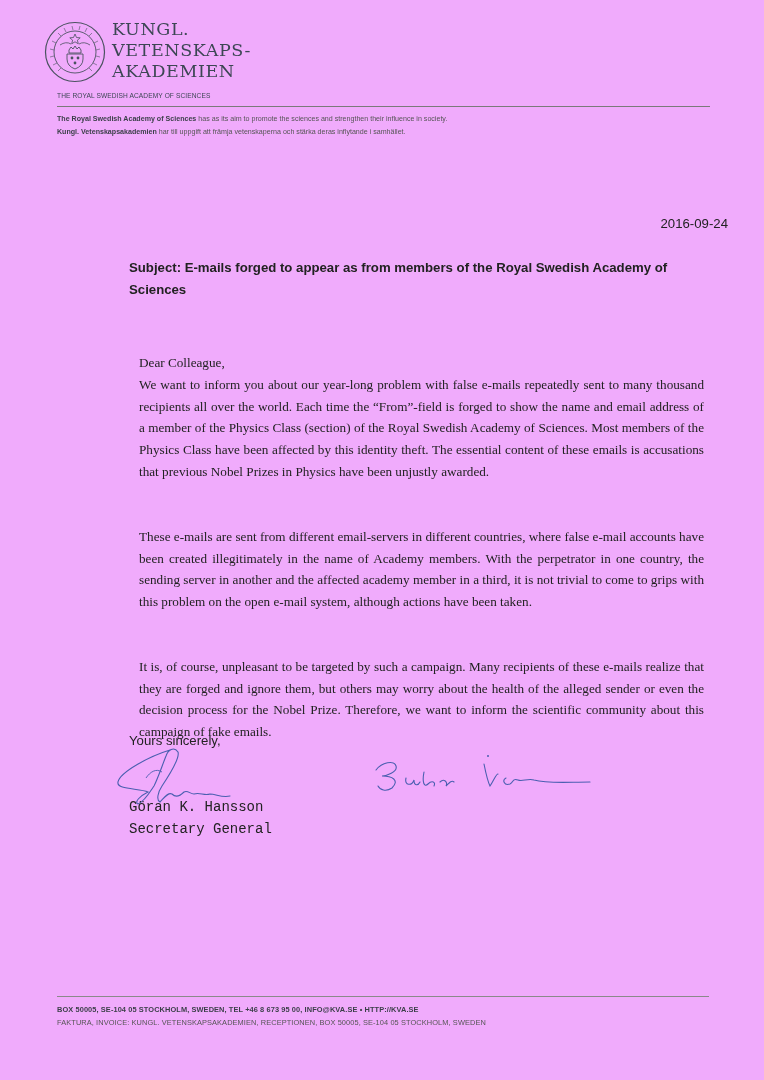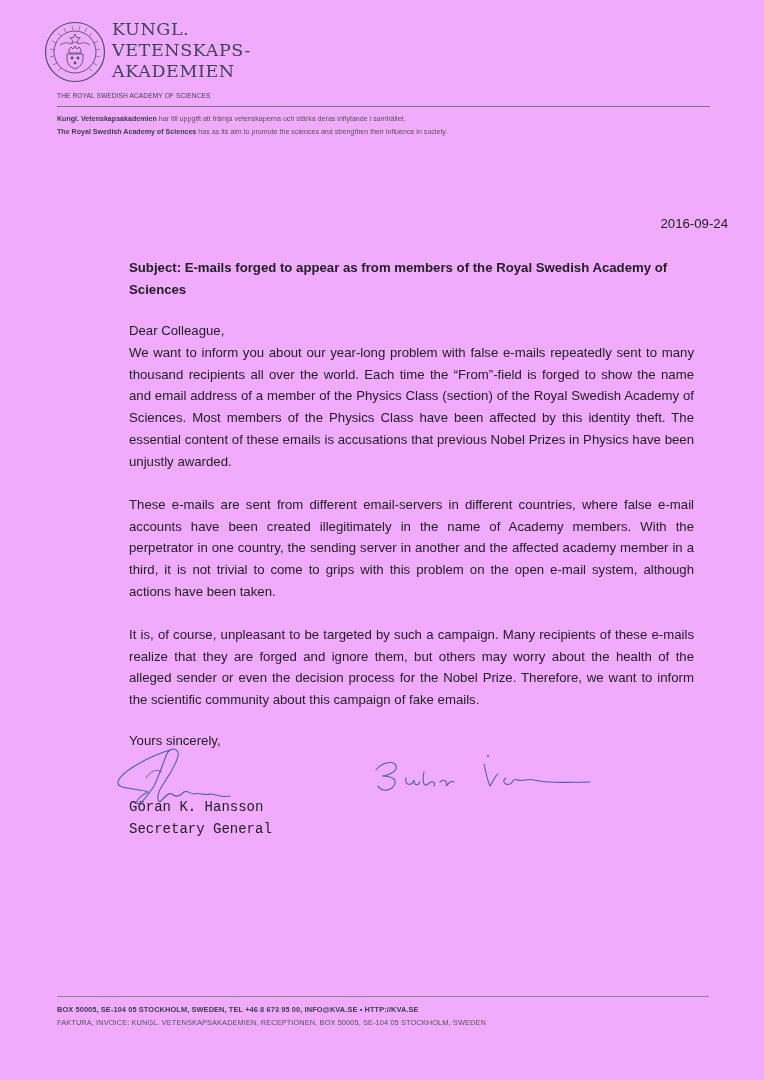--- a/index.html
+++ b/index.html
@@ -11,21 +11,21 @@
   .wordmark { position: absolute; left: 112px; top: 19px; font-family: "DejaVu Serif", serif; color: #3c4654; font-size: 17.5px; line-height: 21px; letter-spacing: 0.6px; }
   .wordmark div { white-space: nowrap; }
   .tagline-en { position: absolute; left: 57px; top: 92px; font-family: "Liberation Sans", sans-serif; font-size: 6.6px; color: #3c4654; letter-spacing: 0.1px; white-space: nowrap; }
   .rule-top { position: absolute; left: 57px; top: 106px; width: 653px; height: 1px; background: #7a7a7a; }
   .mission { position: absolute; left: 57px; top: 113px; font-family: "Liberation Sans", sans-serif; font-size: 7.1px; color: #555; line-height: 13px; white-space: nowrap; }
   .mission b { color: #3a3f48; font-weight: bold; }
 
   
   .date { position: absolute; right: 72px; top: 216px; font-family: "Liberation Sans", sans-serif; font-size: 13.2px; color: #222; }
   .subject { position: absolute; left: 129px; top: 257px; width: 563px; font-family: "Liberation Sans", sans-serif; font-size: 13.2px; font-weight: bold; line-height: 22px; color: #222; }
-  .body-text { position: absolute; left: 129px; width: 565px; font-family: Liberation Sans, sans-serif; font-size: 13.2px; line-height: 21.7px; color: #222; text-align: justify; }
+  .body-text { position: absolute; left: 139px; width: 565px; font-family: Liberation Serif, serif; font-size: 13.2px; line-height: 21.7px; color: #222; text-align: justify; margin-top: 32px; }
   .greeting { top: 320px; }
   .para1 { top: 342px; }
   .para2 { top: 494px; }
   .para3 { top: 624px; }
   .closing { position: absolute; left: 129px; top: 733px; font-family: "Liberation Sans", sans-serif; font-size: 13.2px; color: #222; }
 
   .sig1 { position: absolute; left: 110px; top: 742px; width: 150px; height: 70px; }
   .sig2 { position: absolute; left: 372px; top: 752px; width: 225px; height: 50px; }
 
   .signer { position: absolute; font-family: Liberation Mono, monospace; font-size: 14px; line-height: 22px; color: #222; }
@@ -60,22 +60,22 @@
   <div class="wordmark">
     <div>KUNGL.</div>
     <div>VETENSKAPS-</div>
     <div>AKADEMIEN</div>
   </div>
   <div class="tagline-en">THE ROYAL SWEDISH ACADEMY OF SCIENCES</div>
 
   <div class="rule-top"></div>
 
   <div class="mission">
+    <div><b>The Royal Swedish Academy of Sciences</b><span> has as its aim to promote the sciences and strengthen their influence in society.</span></div>
     <div><b>Kungl. Vetenskapsakademien</b><span> har till uppgift att främja vetenskaperna och stärka deras inflytande i samhället.</span></div>
-    <div><b>The Royal Swedish Academy of Sciences</b><span> has as its aim to promote the sciences and strengthen their influence in society.</span></div>
   </div>
 
   <div class="date">2016-09-24</div>
 
   <div class="subject">Subject: E-mails forged to appear as from members of the Royal Swedish Academy of Sciences</div>
 
   <div class="body-text greeting">Dear Colleague,</div>
   <div class="body-text para1">We want to inform you about our year-long problem with false e-mails repeatedly sent to many thousand recipients all over the world. Each time the “From”-field is forged to show the name and email address of a member of the Physics Class (section) of the Royal Swedish Academy of Sciences. Most members of the Physics Class have been affected by this identity theft. The essential content of these emails is accusations that previous Nobel Prizes in Physics have been unjustly awarded.</div>
   <div class="body-text para2">These e-mails are sent from different email-servers in different countries, where false e-mail accounts have been created illegitimately in the name of Academy members. With the perpetrator in one country, the sending server in another and the affected academy member in a third, it is not trivial to come to grips with this problem on the open e-mail system, although actions have been taken.</div>
   <div class="body-text para3">It is, of course, unpleasant to be targeted by such a campaign. Many recipients of these e-mails realize that they are forged and ignore them, but others may worry about the health of the alleged sender or even the decision process for the Nobel Prize. Therefore, we want to inform the scientific community about this campaign of fake emails.</div>

